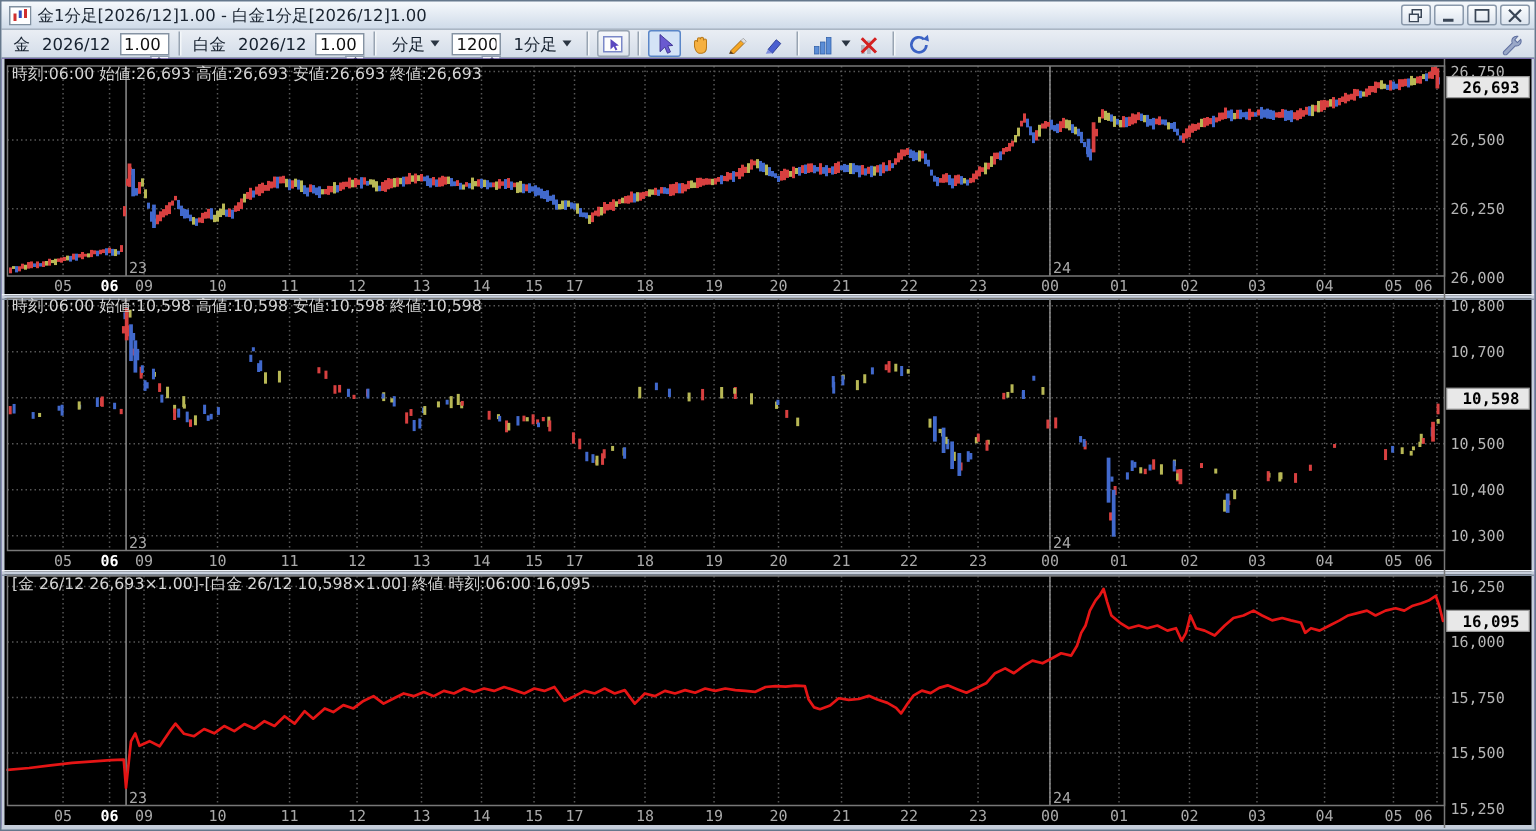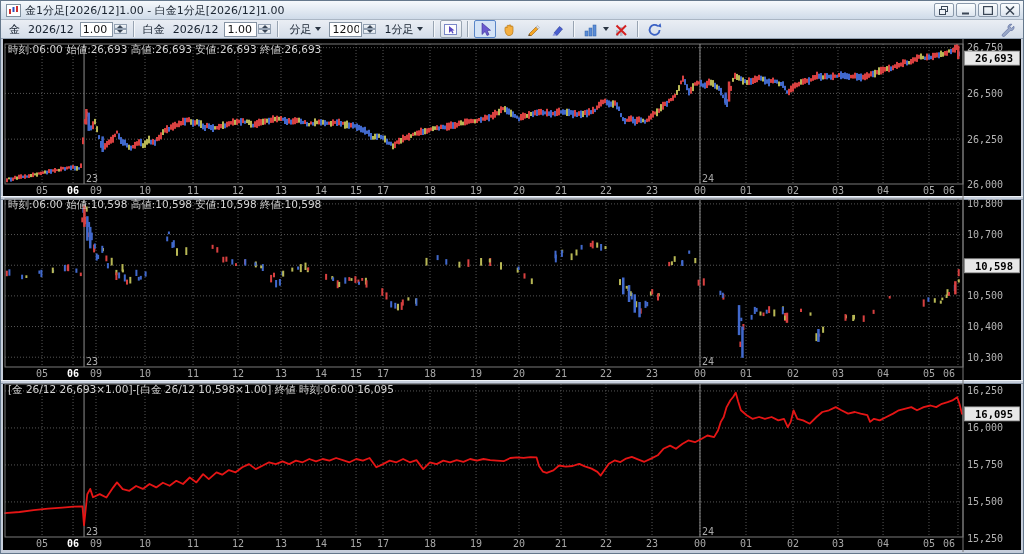--- a/index.html
+++ b/index.html
@@ -6,21 +6,21 @@
   html,body { background:#202020; }
   body { font-family:"DejaVu Sans", sans-serif; }
   .window { width:1024px; height:554px; border:1px solid #65788c; background:#c2ccda; position:relative; overflow:hidden; }
   .titlebar { height:19px; background:linear-gradient(#f6f9fc,#cfdbe9); border-bottom:1px solid #aab6c4; display:flex; align-items:center; padding:0 3px; }
   .title-icon { width:15px; height:13px; margin:0 4px 0 2px; flex:0 0 auto; }
   .title-text { font-size:11px; color:#1a2430; white-space:nowrap; flex:1 1 auto; overflow:hidden; }
   .winbtns { display:flex; gap:2px; }
   .winbtn { width:20px; height:14px; border:1px solid #8a99ab; border-radius:2px; background:linear-gradient(#fbfdfe,#dde5ef); display:flex; align-items:center; justify-content:center; cursor:default; }
   .toolbar { height:19px; background:linear-gradient(#eaeef4,#d4dde9); border-bottom:1px solid #93a1b2; display:flex; align-items:center; padding:0 4px; font-size:11px; color:#15202e; }
   .tlabel { margin:0 4px; white-space:nowrap; }
-  .spinbox { display:flex; align-items:center; height:30px; margin:0 2px; }
+  .spinbox { display:flex; align-items:flex-end; height:15px; margin:0 2px;flex-direction:column; }
   .spinval { width:33px; height:15px; background:#fff; border:1px solid #8593a3; font-size:11px; padding:0 2px; font-family:"DejaVu Sans", sans-serif; color:#111; }
   .spins { display:flex; flex-direction:column; width:13px; margin-left:1px; }
   .spbtn { flex:1; border:1px solid #93a1b2; background:linear-gradient(#f4f7fa,#d9e1ea); display:flex; align-items:center; justify-content:center; }
   .tri-up { width:0; height:0; border-left:3px solid transparent; border-right:3px solid transparent; border-bottom:3px solid #3a4656; }
   .tri-dn { width:0; height:0; border-left:3px solid transparent; border-right:3px solid transparent; border-top:3px solid #3a4656; }
   .vsep { width:2px; height:16px; margin:0 4px; border-left:1px solid #98a4b2; border-right:1px solid #f4f7fa; }
   .drop { display:flex; align-items:center; gap:4px; padding:14px 4px; margin:0 1px; border:1px solid transparent; }
   .caret { width:0; height:0; border-left:3.5px solid transparent; border-right:3.5px solid transparent; border-top:4px solid #2a3542; }
   .iconbtn { width:22px; height:18px; display:flex; align-items:center; justify-content:center; margin:0 1px; border:1px solid transparent; border-radius:2px; }
   .iconbtn.raised { border:1px solid #98a4b2; background:linear-gradient(#f6f8fb,#dde4ec); }

